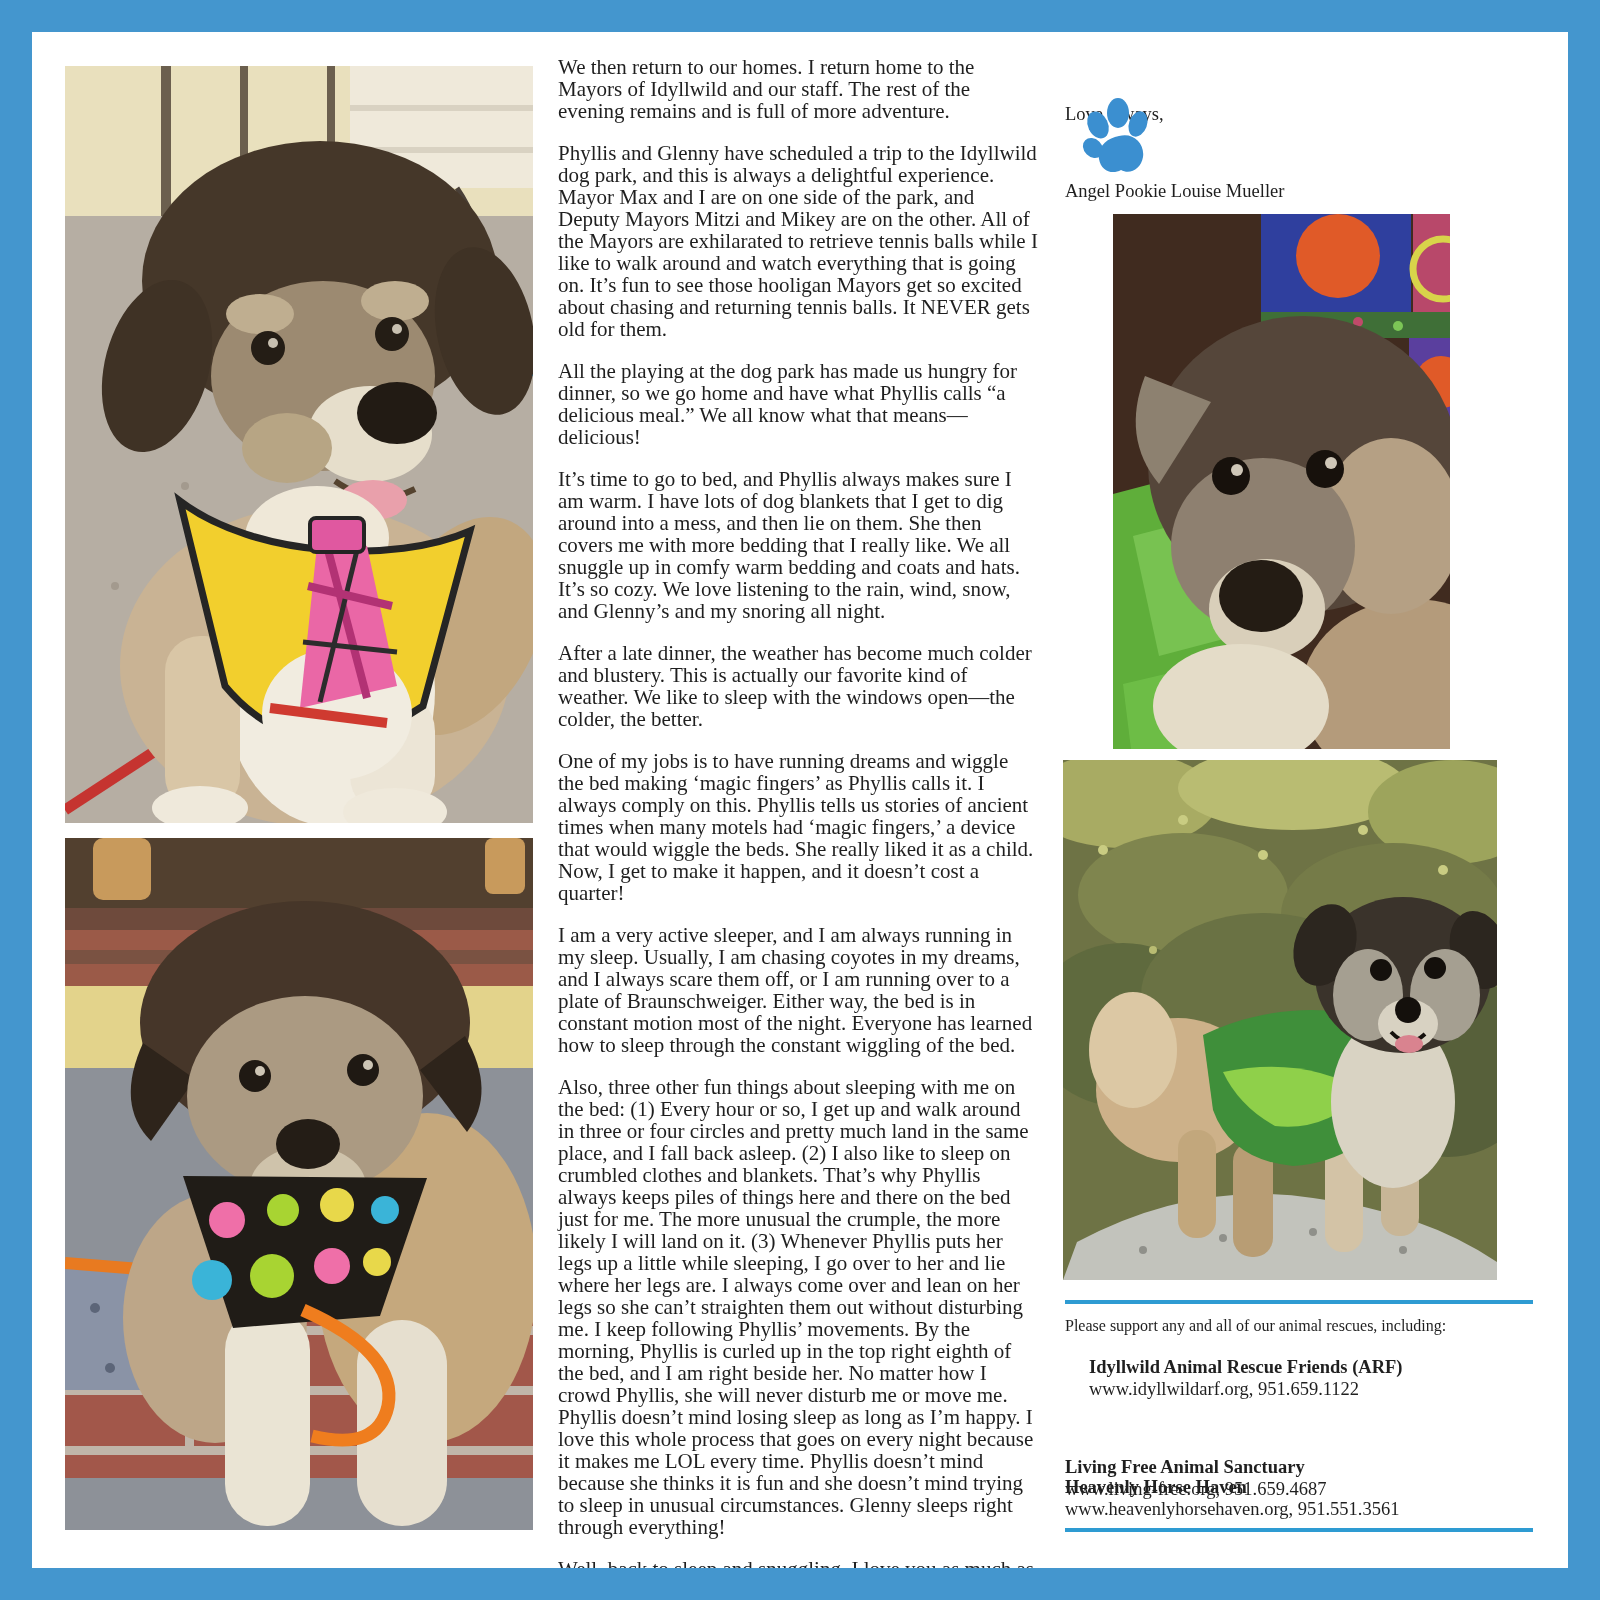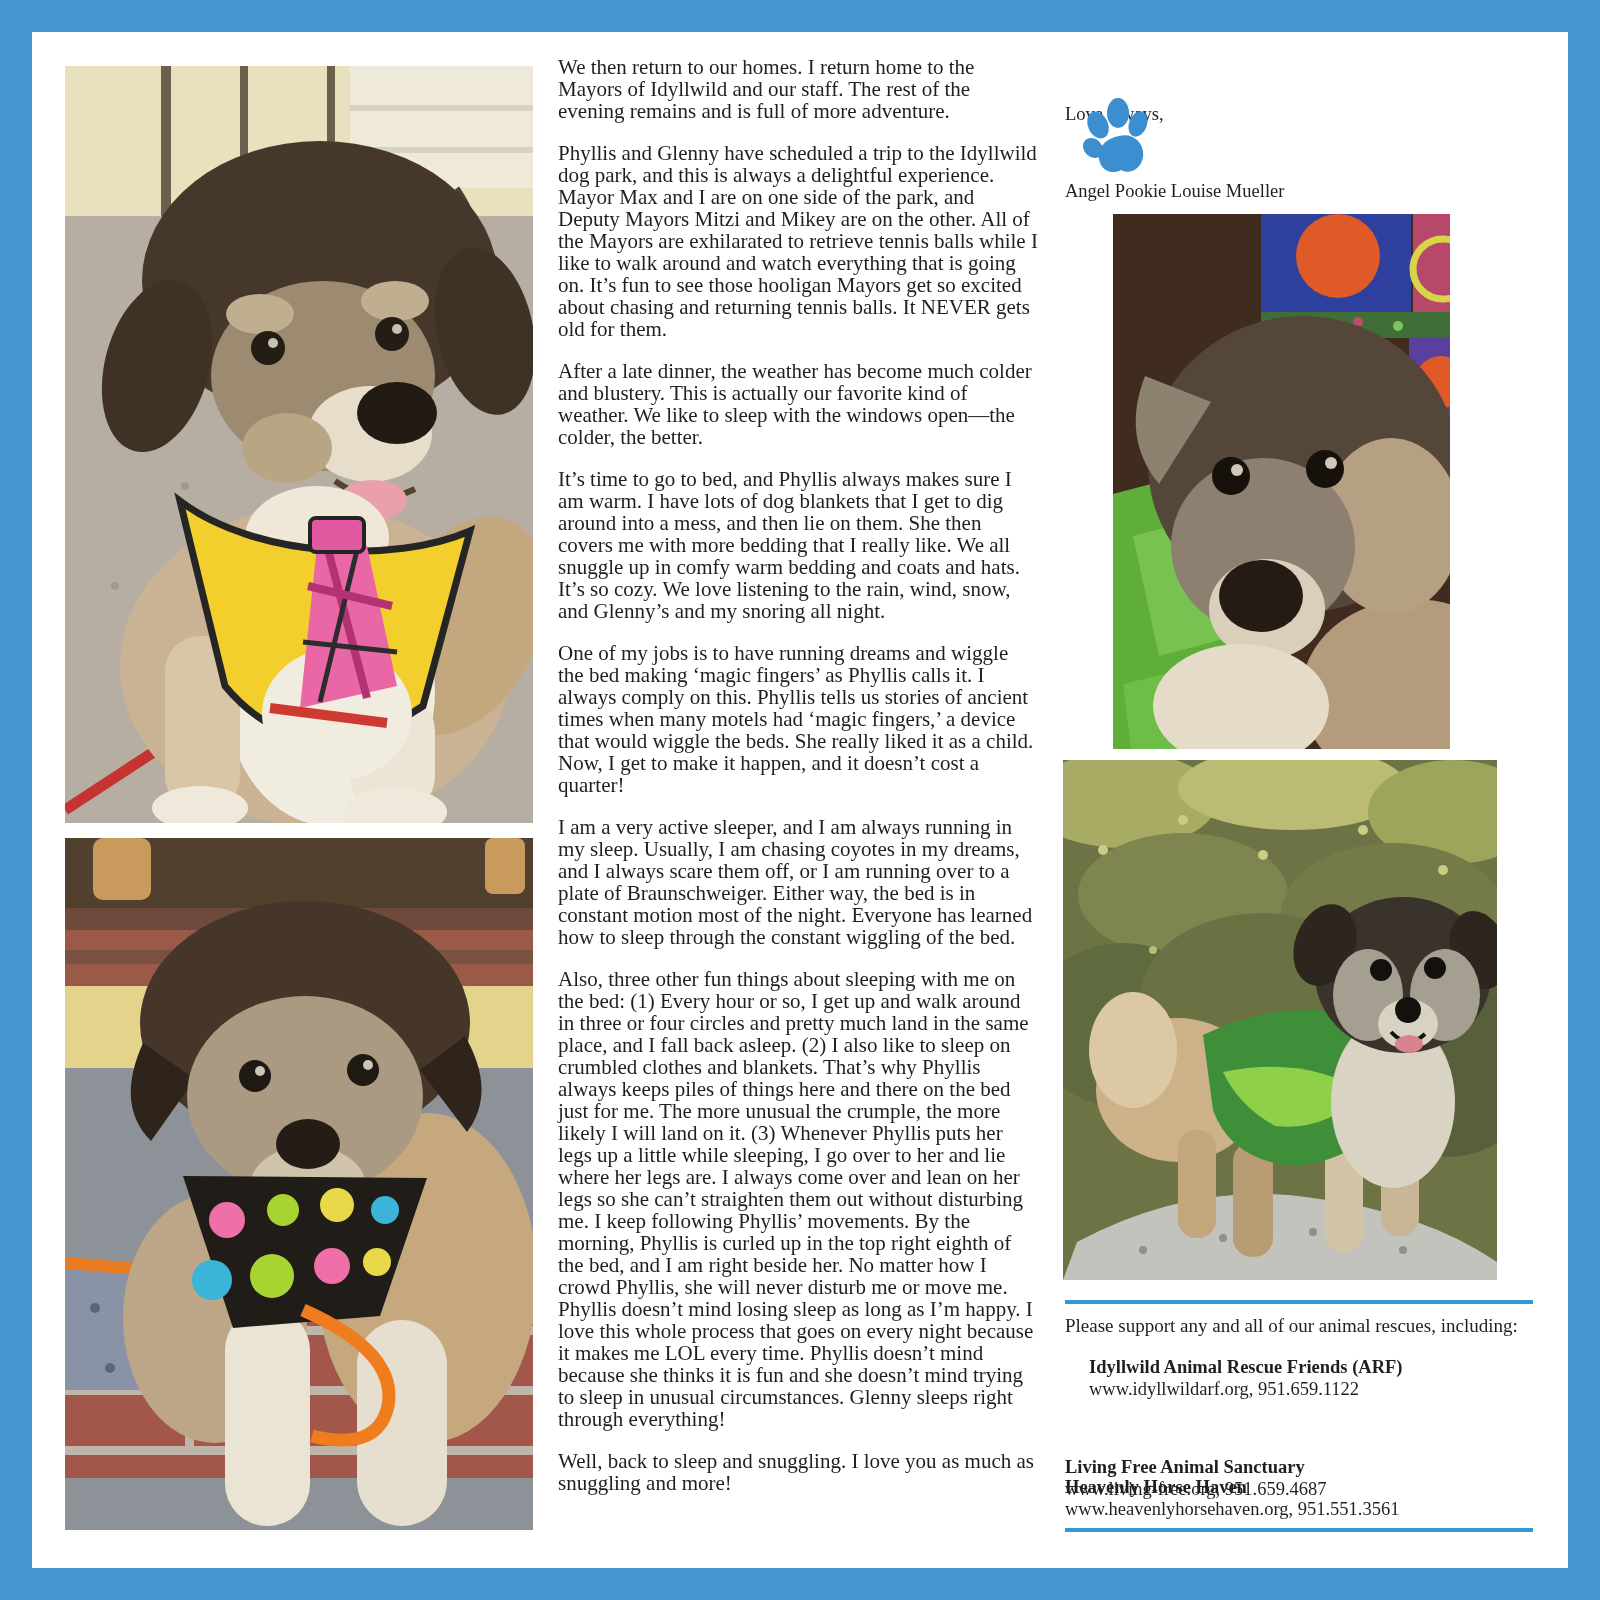--- a/index.html
+++ b/index.html
@@ -22,21 +22,21 @@
   .letter p { margin:0 0 20px 0; }
 
   .valediction { position:absolute; left:1065px; top:62px; font-size:18.5px; line-height:22px;margin-top:41px; }
   .paw { position:absolute; left:1081px; top:98px; width:70px; height:76px; }
   .signature { position:absolute; left:1065px; top:180px; font-size:18.5px; line-height:22px; }
 
   .rule { position:absolute; left:1065px; width:468px; height:4px; background:#2e9bd2; }
   .rule-top { top:1300px; }
   .rule-bottom { top:1528px; }
 
-  .support-intro { position:absolute; left:1065px; top:1315px; width:472px; font-size:19px; line-height:22px; }
+  .support-intro { position:absolute; left:1065px; top:1315px; width:472px; font-size:16px; line-height:22px; }
   .rescue { position:absolute; left:1065px; width:472px; font-size:18.5px; line-height:22px; }
   .rescue .name { font-weight:bold; }
   .rescue-1 { top:1356px;margin-left:24px; }
   .rescue-2 { top:1416px;margin-top:40px; }
   .rescue-3 { top:1476px; }
 </style>
 </head>
 <body>
 
 <div class="page">
@@ -142,22 +142,23 @@
       <circle cx="207" cy="438" r="22" fill="#a8d432"></circle>
       <circle cx="267" cy="428" r="18" fill="#ef6fa8"></circle>
       <circle cx="312" cy="424" r="14" fill="#e8d84a"></circle>
       <path d="M238,472 q95,42 85,96 q-10,46 -76,30" stroke="#ef7d1e" stroke-width="13" fill="none"></path>
     </svg>
   </div>
 
   <div class="letter">
     <p>We then return to our homes. I return home to the Mayors of Idyllwild and our staff. The rest of the evening remains and is full of more adventure.</p>
     <p>Phyllis and Glenny have scheduled a trip to the Idyllwild dog park, and this is always a delightful experience. Mayor Max and I are on one side of the park, and Deputy Mayors Mitzi and Mikey are on the other. All of the Mayors are exhilarated to retrieve tennis balls while I like to walk around and watch everything that is going on. It’s fun to see those hooligan Mayors get so excited about chasing and returning tennis balls. It NEVER gets old for them.</p>
+    <p>All the playing at the dog park has made us hungry for dinner, so we go home and have what Phyllis calls “a delicious meal.” We all know what that means—delicious!</p>
+    <p>It’s time to go to bed, and Phyllis always makes sure I am warm. I have lots of dog blankets that I get to dig around into a mess, and then lie on them. She then covers me with more bedding that I really like. We all snuggle up in comfy warm bedding and coats and hats. It’s so cozy. We love listening to the rain, wind, snow, and Glenny’s and my snoring all night.</p>
     <p>After a late dinner, the weather has become much colder and blustery. This is actually our favorite kind of weather. We like to sleep with the windows open—the colder, the better.</p>
-    <p>It’s time to go to bed, and Phyllis always makes sure I am warm. I have lots of dog blankets that I get to dig around into a mess, and then lie on them. She then covers me with more bedding that I really like. We all snuggle up in comfy warm bedding and coats and hats. It’s so cozy. We love listening to the rain, wind, snow, and Glenny’s and my snoring all night.</p>
     <p>One of my jobs is to have running dreams and wiggle the bed making ‘magic fingers’ as Phyllis calls it. I always comply on this. Phyllis tells us stories of ancient times when many motels had ‘magic fingers,’ a device that would wiggle the beds. She really liked it as a child. Now, I get to make it happen, and it doesn’t cost a quarter!</p>
     <p>I am a very active sleeper, and I am always running in my sleep. Usually, I am chasing coyotes in my dreams, and I always scare them off, or I am running over to a plate of Braunschweiger. Either way, the bed is in constant motion most of the night. Everyone has learned how to sleep through the constant wiggling of the bed.</p>
     <p>Also, three other fun things about sleeping with me on the bed: (1) Every hour or so, I get up and walk around in three or four circles and pretty much land in the same place, and I fall back asleep. (2) I also like to sleep on crumbled clothes and blankets. That’s why Phyllis always keeps piles of things here and there on the bed just for me. The more unusual the crumple, the more likely I will land on it. (3) Whenever Phyllis puts her legs up a little while sleeping, I go over to her and lie where her legs are. I always come over and lean on her legs so she can’t straighten them out without disturbing me. I keep following Phyllis’ movements. By the morning, Phyllis is curled up in the top right eighth of the bed, and I am right beside her. No matter how I crowd Phyllis, she will never disturb me or move me. Phyllis doesn’t mind losing sleep as long as I’m happy. I love this whole process that goes on every night because it makes me LOL every time. Phyllis doesn’t mind because she thinks it is fun and she doesn’t mind trying to sleep in unusual circumstances. Glenny sleeps right through everything!</p>
     <p>Well, back to sleep and snuggling. I love you as much as snuggling and more!</p>
   </div>
 
   <div class="valediction">Love always,</div>
 
   <div class="paw">
     <svg viewBox="0 0 70 76">

